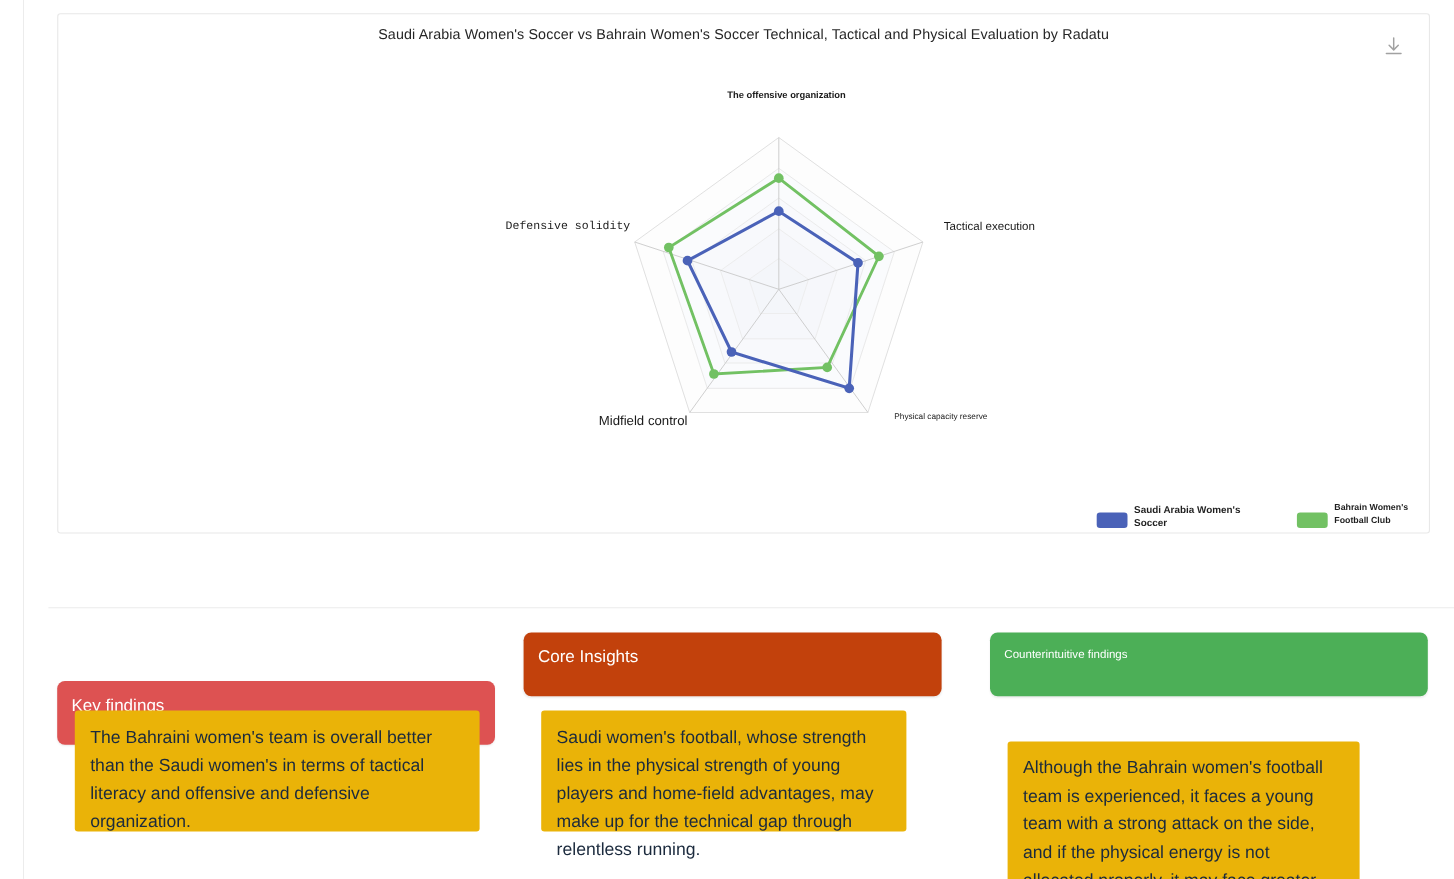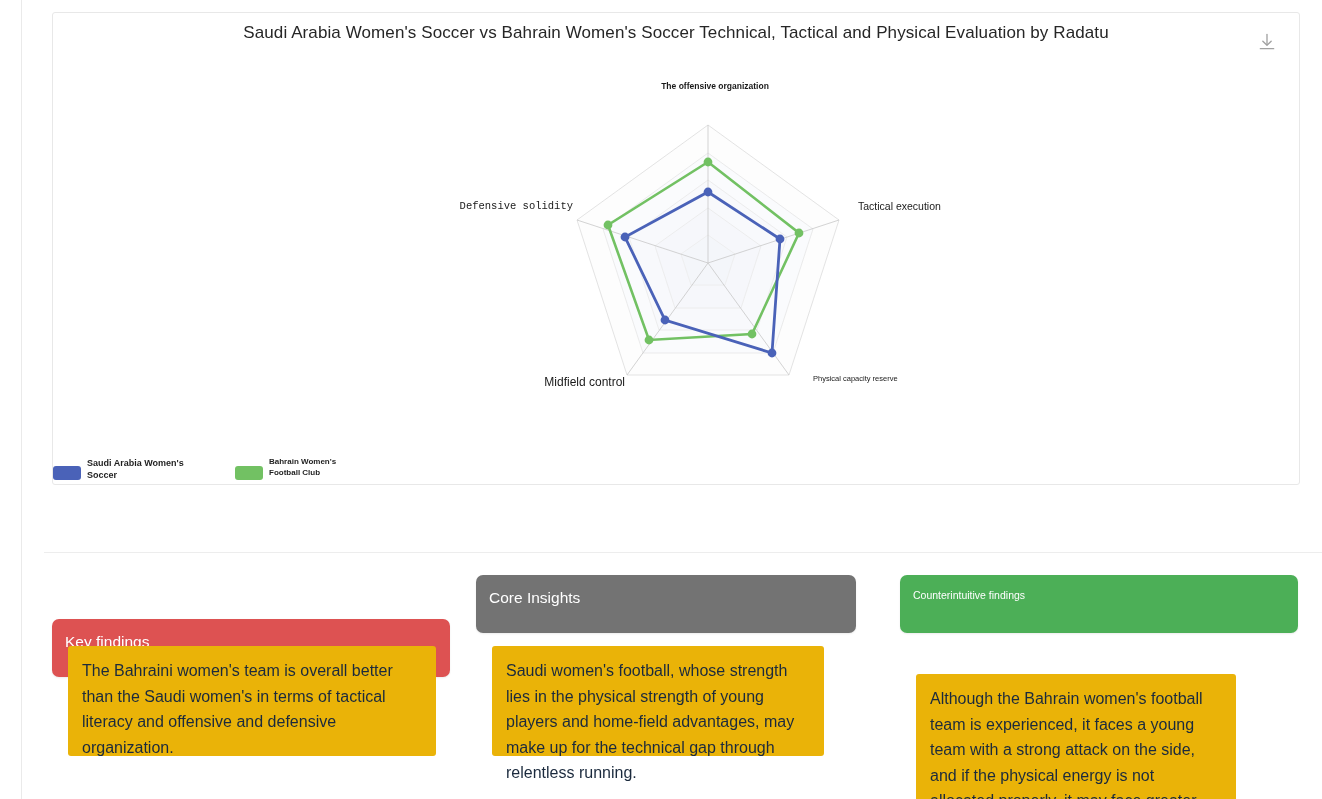--- a/index.html
+++ b/index.html
@@ -27,21 +27,21 @@
   #chart-card {
     position: absolute; left: 30px; top: 12px;
     width: 1248px; height: 473px;
     background: #ffffff;
     border: 1px solid #e8e8e8;
     border-radius: 3px;
   }
   #chart-title {
     position: absolute; left: 0; top: 10px; width: 100%;
     text-align: center;
-    font-size: 17px; color: #262626; letter-spacing: .1px;
+    font-size: 13px; color: #262626; letter-spacing: .1px;
   }
   #download-icon {
     position: absolute; right: 22px; top: 18px;
     width: 20px; height: 22px; cursor: pointer; opacity: .55;
   }
 
   
   #radar-wrap {
     position: absolute; left: 0; top: 0; width: 100%; height: 430px;
   }
@@ -54,21 +54,21 @@
   }
   #lbl-offensive { left: 607px; top: 68px; width: 110px; font-size: 8.5px; font-weight: 700; }
   #lbl-tactical  { left: 805px; top: 187px; width: 120px; font-size: 10.5px; text-align: left; }
   #lbl-defensive { left: 400px; top: 187px; width: 120px; font-size: 10.5px; text-align: right; font-family: Liberation Mono, monospace; }
   #lbl-midfield  { left: 452px; top: 362px; width: 120px; font-size: 12px; text-align: right; }
   #lbl-physical  { left: 760px; top: 361px; width: 100px; font-size: 7.5px; font-weight: 400; text-align: left; }
 
   
   #legend {
     position: absolute; left: 0; top: 444px; width: 100%;
-    display: flex; justify-content: flex-start; gap: 48px;
+    display: flex; justify-content: flex-end; gap: 48px;
     align-items: flex-start;
   }
   .legend-item { display: flex; align-items: flex-start; gap: 6px; cursor: pointer; }
   .legend-swatch { width: 28px; height: 14px; border-radius: 3px; flex: none; margin-top: 9px; }
   .legend-text { font-size: 9px; color: #1f1f1f; line-height: 1.35; width: 100px; font-weight: 700; }
   #legend-item-bahrain .legend-text { font-size: 8px; width: 86px; }
 
   
   #caption {
     position: absolute; left: 26px; top: 499px; width: 600px;
@@ -104,21 +104,21 @@
   }
 
   
   #card-key { left: 30px; width: 398px; }
   #card-key .card-head { background: #dd5252; width: 398px; margin-top: 44px; }
   #card-key .card-head-title { top: 14px; font-size: 15.5px; }
   #card-key .card-body { top: 71px; width: 368px; height: 110px; }
 
   
   #card-core { left: 454px; width: 398px; }
-  #card-core .card-head { background: #737373; width: 380px; }
+  #card-core .card-head { background: #c2410c; width: 380px; }
   #card-core .card-head-title { top: 14px; font-size: 15.5px; }
   #card-core .card-body { top: 71px; width: 332px; height: 110px; }
 
   
   #card-counter { left: 878px; width: 398px; }
   #card-counter .card-head { background: #4caf57; width: 398px; }
   #card-counter .card-head-title { top: 14px; font-size: 10.5px; }
   #card-counter .card-body { top: 71px; width: 320px; height: 135px; margin-top: 28px; }
 </style>
 </head>

